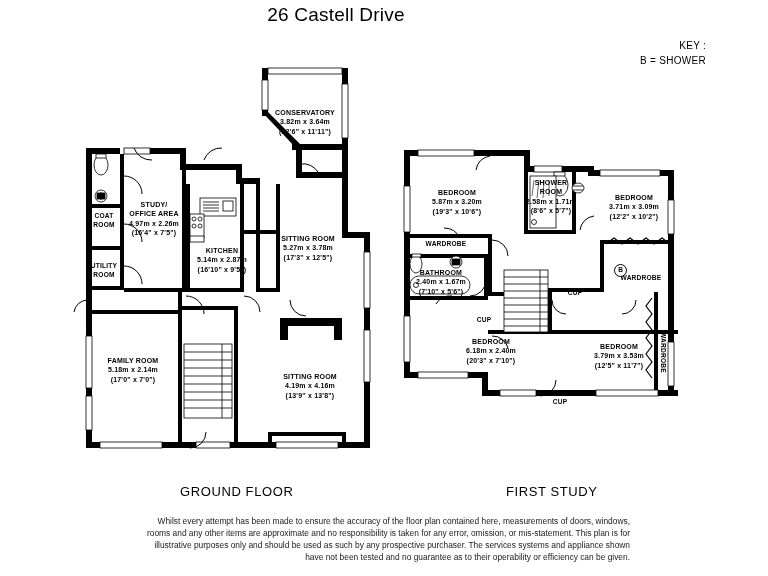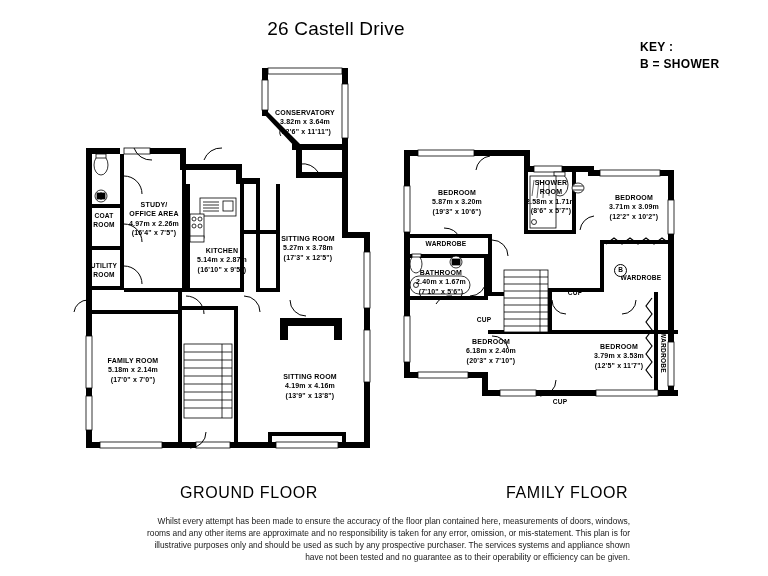--- a/index.html
+++ b/index.html
@@ -12,50 +12,51 @@
     width: 768px;
     height: 576px;
     position: relative;
     overflow: hidden;
     font-family: "Liberation Sans", sans-serif;
     color: #000000;
   }
 
   #plan-title {
     position: absolute;
-    top: 18px;
+    top: 4px;
     left: 0;
     width: 672px;
     text-align: center;
     font-size: 19px;
     font-weight: 400;
     letter-spacing: 0.2px;
   }
 
   #key-block {
     position: absolute;
     left: 640px;
     top: 39px;
-    font-size: 12px;
-    font-weight: bold;
+    font-size: 10px;
+    font-weight: normal;
     line-height: 1.45;
     letter-spacing: 0.3px;
+    text-align: right;
   }
 
   #floorplan-svg {
     position: absolute;
     left: 0;
     top: 0;
     width: 768px;
     height: 576px;
   }
 
   .floor-caption {
     position: absolute;
-    font-size: 16px;
+    font-size: 13px;
     letter-spacing: 0.6px;
     white-space: nowrap;
   }
   #caption-ground { left: 180px; top: 484px; }
   #caption-first  { left: 506px; top: 484px; }
 
   #disclaimer {
     position: absolute;
     left: 140px;
     top: 516px;
@@ -454,15 +455,15 @@
 <div class="small-label" style="left:641px; top:274px;">WARDROBE</div>
 <div class="small-label" style="left:575px; top:289px;">CUP</div>
 <div class="small-label" style="left:484px; top:316px;">CUP</div>
 <div class="small-label" style="left:560px; top:398px;">CUP</div>
 
 <div class="vert-label" style="left:660px; top:332px;">WARDROBE</div>
 
 <div class="boiler-badge" style="left:614px; top:264px;">B</div>
 
 <div class="floor-caption" id="caption-ground">GROUND FLOOR</div>
-<div class="floor-caption" id="caption-first">FAMILY FLOOR</div>
+<div class="floor-caption" id="caption-first">FIRST STUDY</div>
 
 <div id="disclaimer">Whilst every attempt has been made to ensure the accuracy of the floor plan contained here, measurements of doors, windows, rooms and any other items are approximate and no responsibility is taken for any error, omission, or mis-statement. This plan is for illustrative purposes only and should be used as such by any prospective purchaser. The services systems and appliance shown have not been tested and no guarantee as to their operability or efficiency can be given.</div>
 
 </body></html>

